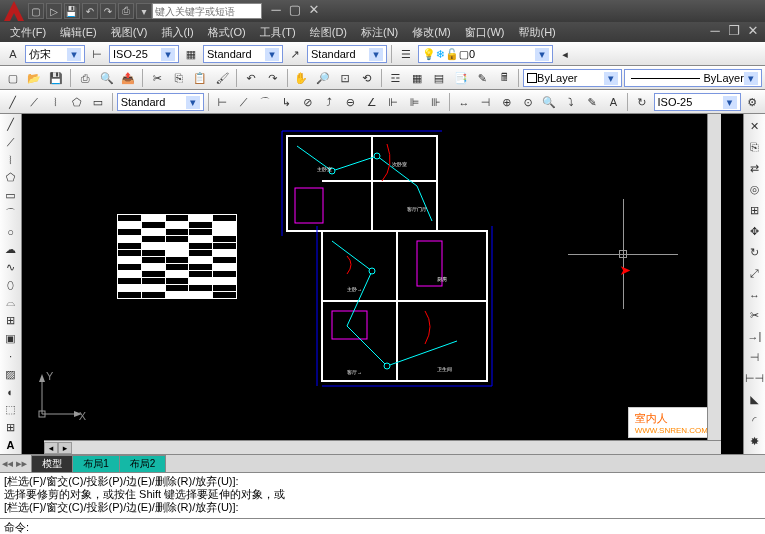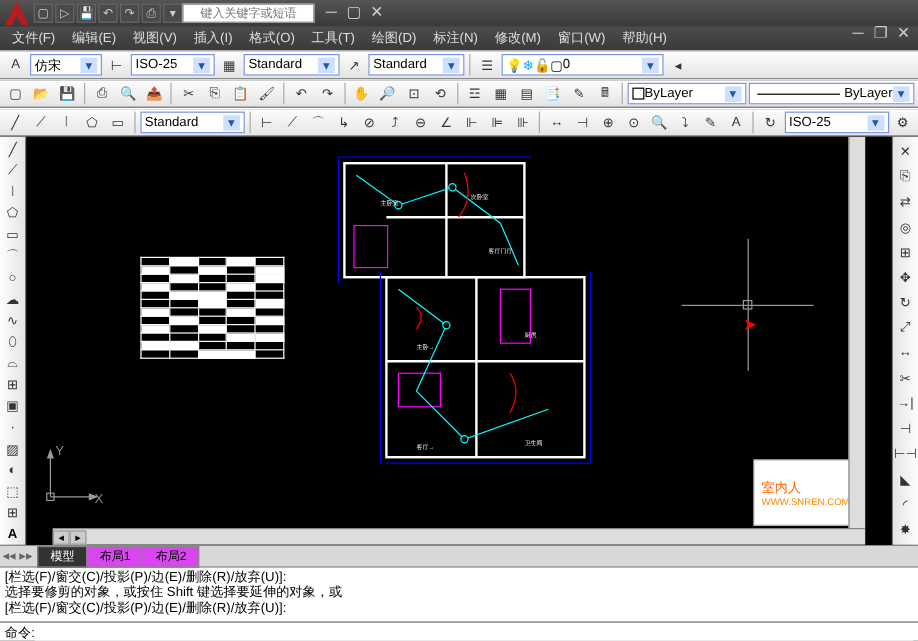--- a/index.html
+++ b/index.html
@@ -2,24 +2,24 @@
 <html><head>
 <meta charset="utf-8">
 <style>
 * { margin:0; padding:0; box-sizing:border-box; font-family:"SimSun",Arial,sans-serif; font-size:11px; user-select:none; }
 body { width:765px; height:534px; background:#333; overflow:hidden; position:relative; }
 .titlebar { height:22px; background:linear-gradient(#555,#3a3a3a); display:flex; align-items:center; color:#ccc; padding:0 4px; }
 .app-logo { width:20px; height:20px; background:#b91c1c; clip-path:polygon(0 100%,50% 0,100% 100%,70% 100%,50% 60%,30% 100%); margin-right:4px; }
 .qat { display:flex; gap:2px; }
 .qat .ico { width:16px; height:16px; border:1px solid #666; background:#4a4a4a; display:flex; align-items:center; justify-content:center; color:#ccc; font-size:10px; cursor:pointer; }
 .title-text { flex:1; text-align:center; color:#ddd; font-size:12px; }
-.searchbox { width:110px; height:16px; background:#fff; border:1px solid #888; padding:0 2px; font-size:10px;text-align:center; }
+.searchbox { width:110px; height:16px; background:#fff; border:1px solid #888; padding:0 2px; font-size:10px; }
 .winctrl { display:flex; gap:3px; margin-left:6px; }
 .winctrl span { width:16px; height:14px; color:#ccc; text-align:center; cursor:pointer; font-size:13px; line-height:12px; }
-.menubar { height:20px; background:linear-gradient(#4c4c4c,#3a3a3a); display:flex; align-items:flex-start; padding:0 4px; gap:2px; color:#ddd; }
+.menubar { height:20px; background:linear-gradient(#4c4c4c,#3a3a3a); display:flex; align-items:center; padding:0 4px; gap:2px; color:#ddd; }
 .menubar .m { padding:2px 6px; cursor:pointer; }
 .toolbar { height:24px; background:linear-gradient(#fdfdfd,#e4e4e4); border-top:1px solid #fff; border-bottom:1px solid #888; display:flex; align-items:center; padding:0 3px; gap:2px; }
 .tbtn { width:20px; height:20px; border:1px solid transparent; display:flex; align-items:center; justify-content:center; cursor:pointer; font-size:11px; color:#333; }
 .sep { width:1px; height:18px; background:#aaa; margin:0 2px; }
 .combo { height:18px; background:#fff; border:1px solid #7a96df; display:flex; align-items:center; padding:0 3px; font-size:10px; min-width:60px; }
 .combo .dd { margin-left:auto; width:14px; background:#cfe0ff; text-align:center; color:#25a; cursor:pointer; }
 .workspace { position:relative; height:340px; background:#000; display:flex; }
 .ltool { width:22px; background:linear-gradient(90deg,#fdfdfd,#e4e4e4); border-right:1px solid #888; display:flex; flex-direction:column; align-items:center; padding-top:2px; gap:1px; }
 .rtool { width:22px; background:linear-gradient(90deg,#e4e4e4,#fdfdfd); border-left:1px solid #888; display:flex; flex-direction:column; align-items:center; padding-top:2px; gap:1px; }
 .canvas { flex:1; background:#000; position:relative; overflow:hidden; }
@@ -28,27 +28,27 @@
 .crosshair { position:absolute; right:120px; top:140px; }
 .crosshair .h { position:absolute; width:110px; height:1px; background:#999; left:-55px; }
 .crosshair .v { position:absolute; height:110px; width:1px; background:#999; top:-55px; }
 .crosshair .box { position:absolute; width:8px; height:8px; border:1px solid #999; left:-4px; top:-4px; }
 .cursor-arrow { position:absolute; right:112px; top:148px; color:#f00; font-size:14px; }
 .floorplan { position:absolute; left:255px; top:12px; width:230px; height:280px; }
 .schedule { position:absolute; left:95px; top:100px; width:120px; height:95px; }
 .schedule table { width:100%; border-collapse:collapse; }
 .schedule td { border:1px solid #fff; height:7px; background:#000; }
 .schedule td.f { background:#fff; }
-.watermark { position:absolute; right:28px; bottom:16px; background:#fff; padding:14px 6px; font-size:13px; color:#f60; border:1px solid #ccc; }
+.watermark { position:absolute; right:28px; bottom:16px; background:#fff; padding:2px 6px; font-size:13px; color:#f60; border:1px solid #ccc; }
 .watermark small { display:block; font-size:8px; color:#f80; text-align:center; }
 .scrollbar-h { position:absolute; left:22px; right:22px; bottom:0; height:14px; background:#ddd; border-top:1px solid #888; display:flex; align-items:center; }
 .scrollbar-h .arr { width:14px; height:12px; background:#ccc; border:1px solid #999; text-align:center; font-size:9px; cursor:pointer; }
 .scrollbar-v { position:absolute; right:22px; top:0; bottom:14px; width:14px; background:#ddd; border-left:1px solid #888; }
 .tabs { height:18px; background:#d8d8d8; display:flex; align-items:center; border-top:1px solid #888; padding-left:24px; }
-.tabs .tb { padding:1px 10px; border:1px solid #888; background:#d946ef; margin-right:-1px; font-size:10px; cursor:pointer; }
+.tabs .tb { padding:1px 10px; border:1px solid #888; background:#14b8a6; margin-right:-1px; font-size:10px; cursor:pointer; }
 .tabs .tb.active { background:#333; color:#fff; }
 .cmdwin { height:46px; background:#ffffff; border-top:1px solid #888; padding:2px 4px; font-size:11px; line-height:13px; overflow:hidden; font-family:"SimSun",monospace; }
 .cmdline { height:18px; background:#fff; border-top:1px solid #888; display:flex; align-items:center; padding:0 4px; font-size:11px; }
 .cmdline input { border:none; outline:none; flex:1; font-size:11px; font-family:"SimSun",monospace; }
 .line-sample { flex:1; height:1px; background:#000; margin:0 3px; }
 svg.fp { width:100%; height:100%; }
 .fp line,.fp rect,.fp path { stroke:#fff; stroke-width:1; fill:none; }
 .fp .wall { stroke:#fff; stroke-width:2; }
 .fp .dim { stroke:#00f; }
 .fp .elec { stroke:#0ff; }

